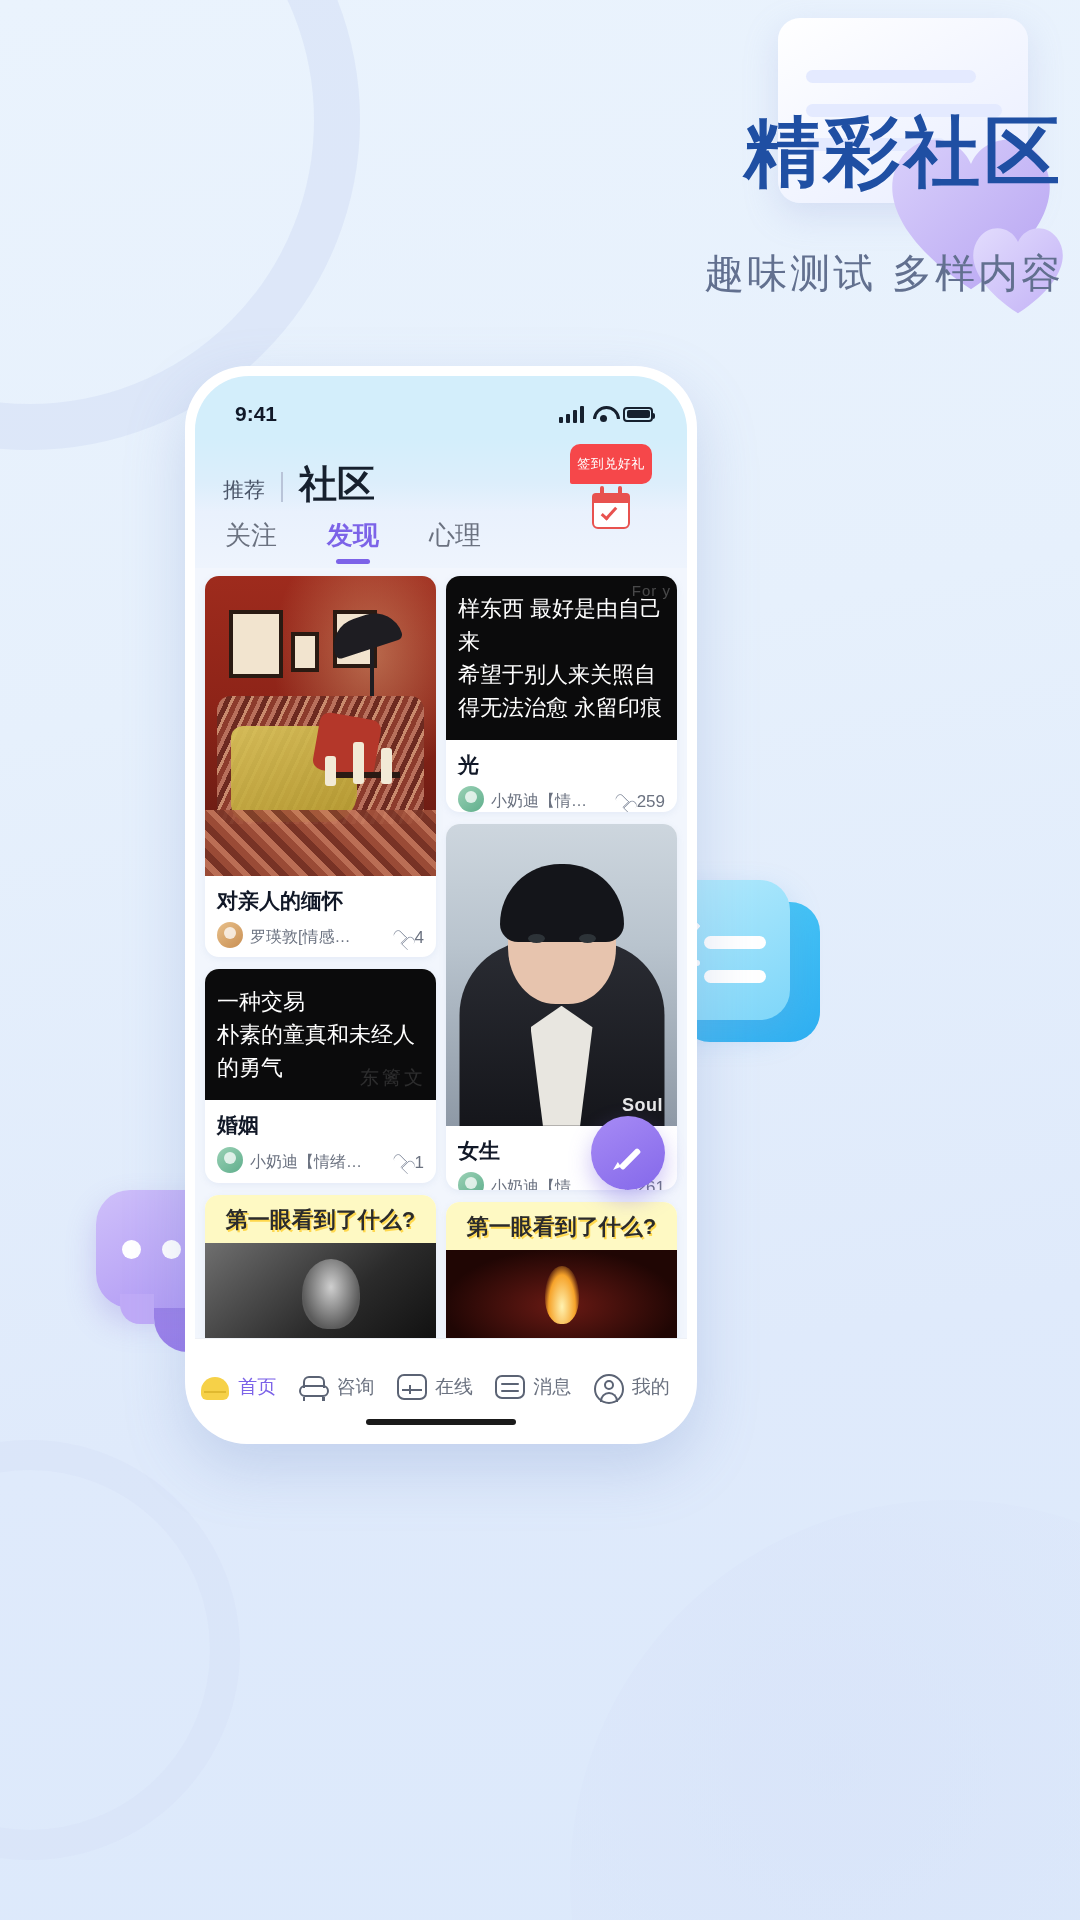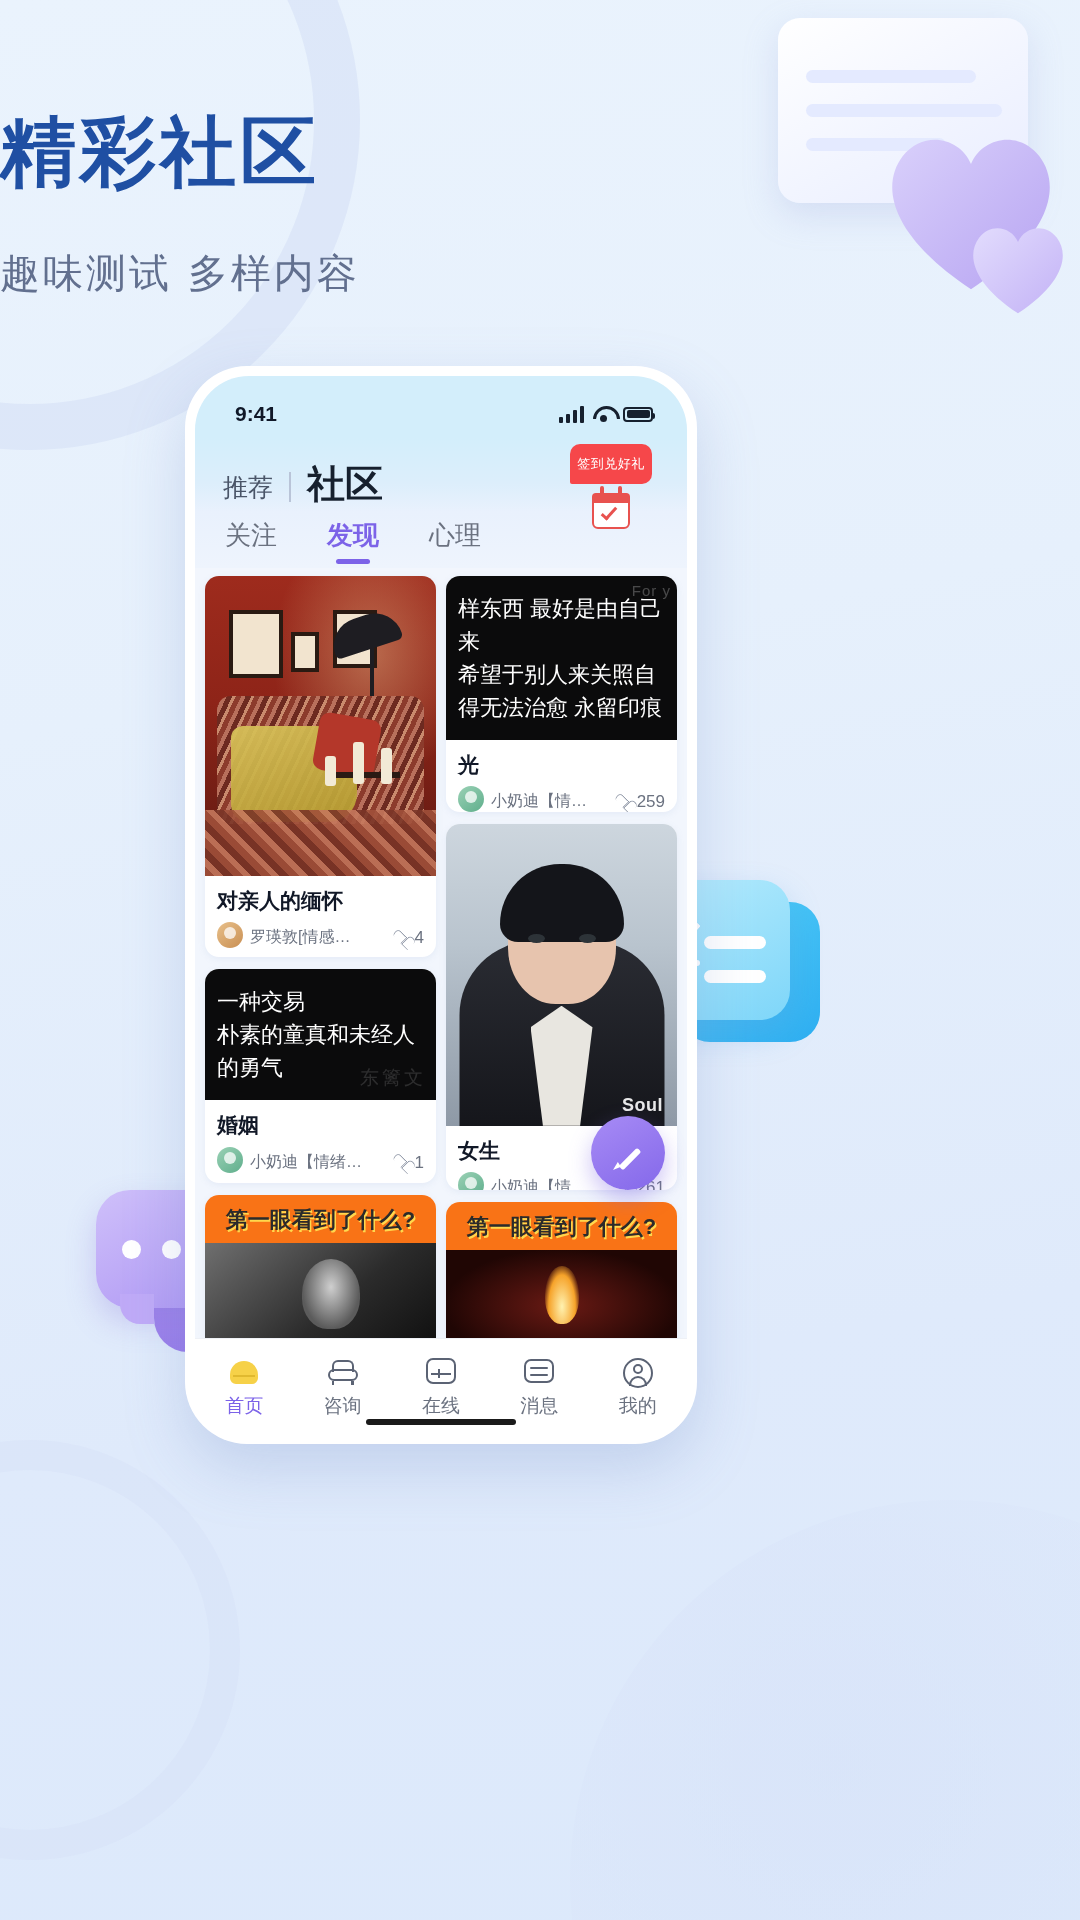--- a/index.html
+++ b/index.html
@@ -111,21 +111,21 @@
   }
   .bubble-dot {
     position: absolute; top: 50px; width: 19px; height: 19px; border-radius: 50%; background: #fff;
   }
   .bubble-dot.d1 { left: 26px; }
   .bubble-dot.d2 { left: 66px; }
   .bubble-dot.d3 { left: 106px; }
 
   
   #headline {
-    position: absolute; top: 112px; left: 0; right: 0; text-align: left; z-index: 6;
+    position: absolute; top: 112px; left: 0; right: 16px; text-align: right; z-index: 6;
   }
   #headline .title {
     font-size: 76px; font-weight: 700; color: #1f4fa3;
     letter-spacing: 4px; line-height: 1.05;
     font-family: "DejaVu Sans", "Liberation Sans", sans-serif;
   }
   #headline .subtitle {
     margin-top: 54px; font-size: 40px; color: #62708f; letter-spacing: 3px;
     font-family: "DejaVu Sans", "Liberation Sans", sans-serif;
   }
@@ -181,21 +181,21 @@
 
   
   .apphead {
     flex: none;
     background: linear-gradient(180deg, #d3eefb 0%, #dceefb 60%, #e9f1fd 100%);
     padding: 10px 28px 0 28px;
     position: relative;
   }
   .headrow { display: flex; align-items: flex-end; gap: 16px; height: 64px; }
   .nav-sec {
-    font-size: 25px; color: #4a5568; padding-bottom: 8px;
+    font-size: 21px; color: #4a5568; padding-bottom: 8px;
   }
   .nav-div { width: 2px; height: 30px; background: #b9c4d8; margin-bottom: 10px; }
   .nav-main {
     font-size: 38px; font-weight: 700; color: #16202e; position: relative;
     padding-bottom: 2px;
   }
   .nav-main .uline {
     position: absolute; left: -2px; right: -2px; bottom: 0px; height: 11px;
     border-radius: 6px;
     background: linear-gradient(90deg, #c3b2f5, #e3dcfb);
@@ -402,21 +402,21 @@
     position: absolute; right: 14px; bottom: 10px; font-size: 18px; font-weight: 700;
     color: rgba(255,255,255,.9); letter-spacing: .5px;
   }
 
   
   .teaser {
     border-radius: 14px 14px 0 0; overflow: hidden; background: #fff;
     box-shadow: 0 2px 7px rgba(140,160,200,.13);
   }
   .teaser .banner {
-    background: #f97316; padding: 10px 0 8px; text-align: center;
+    background: #fef9c3; padding: 10px 0 8px; text-align: center;
     font-size: 22px; font-weight: 800; color: #2b2b2b;
     text-shadow: 1.5px 1.5px 0 #ffd84d;
   }
   .teaser .img-bw {
     height: 96px;
     background: linear-gradient(140deg, #6f6f6f, #2b2b2b 60%, #111 100%);
     position: relative;
   }
   .teaser .img-bw:after {
     content:""; position:absolute; left:42%; top:16%; width:58px; height:70px;
@@ -453,21 +453,21 @@
     content:""; position:absolute; left:0px; top:24px; width:8px; height:8px;
     background:#fff; clip-path: polygon(0 100%, 100% 60%, 60% 0);
   }
 
   
   .bottomnav {
     flex: none; height: 96px; background: #fff;
     display: flex; align-items: center; justify-content: space-around;
     border-top: 1px solid #eef1f6; position: relative;
   }
-  .navitem { display: flex; flex-direction: column; align-items: center; gap: 6px; width: 92px; }
+  .navitem { display: flex; flex-direction: row; align-items: center; gap: 6px; width: 92px; }
   .navitem .lbl { font-size: 19px; color: #6b7280; }
   .navitem.active .lbl { color: #7c63e8; }
   .navicon { width: 34px; height: 32px; position: relative; }
 
   .ic-home .roof {
     position:absolute; left:3px; top:6px; width:28px; height:16px;
     background:#f6d148; border-radius: 16px 16px 0 0;
   }
   .ic-home .base {
     position:absolute; left:3px; top:20px; width:28px; height:9px;

